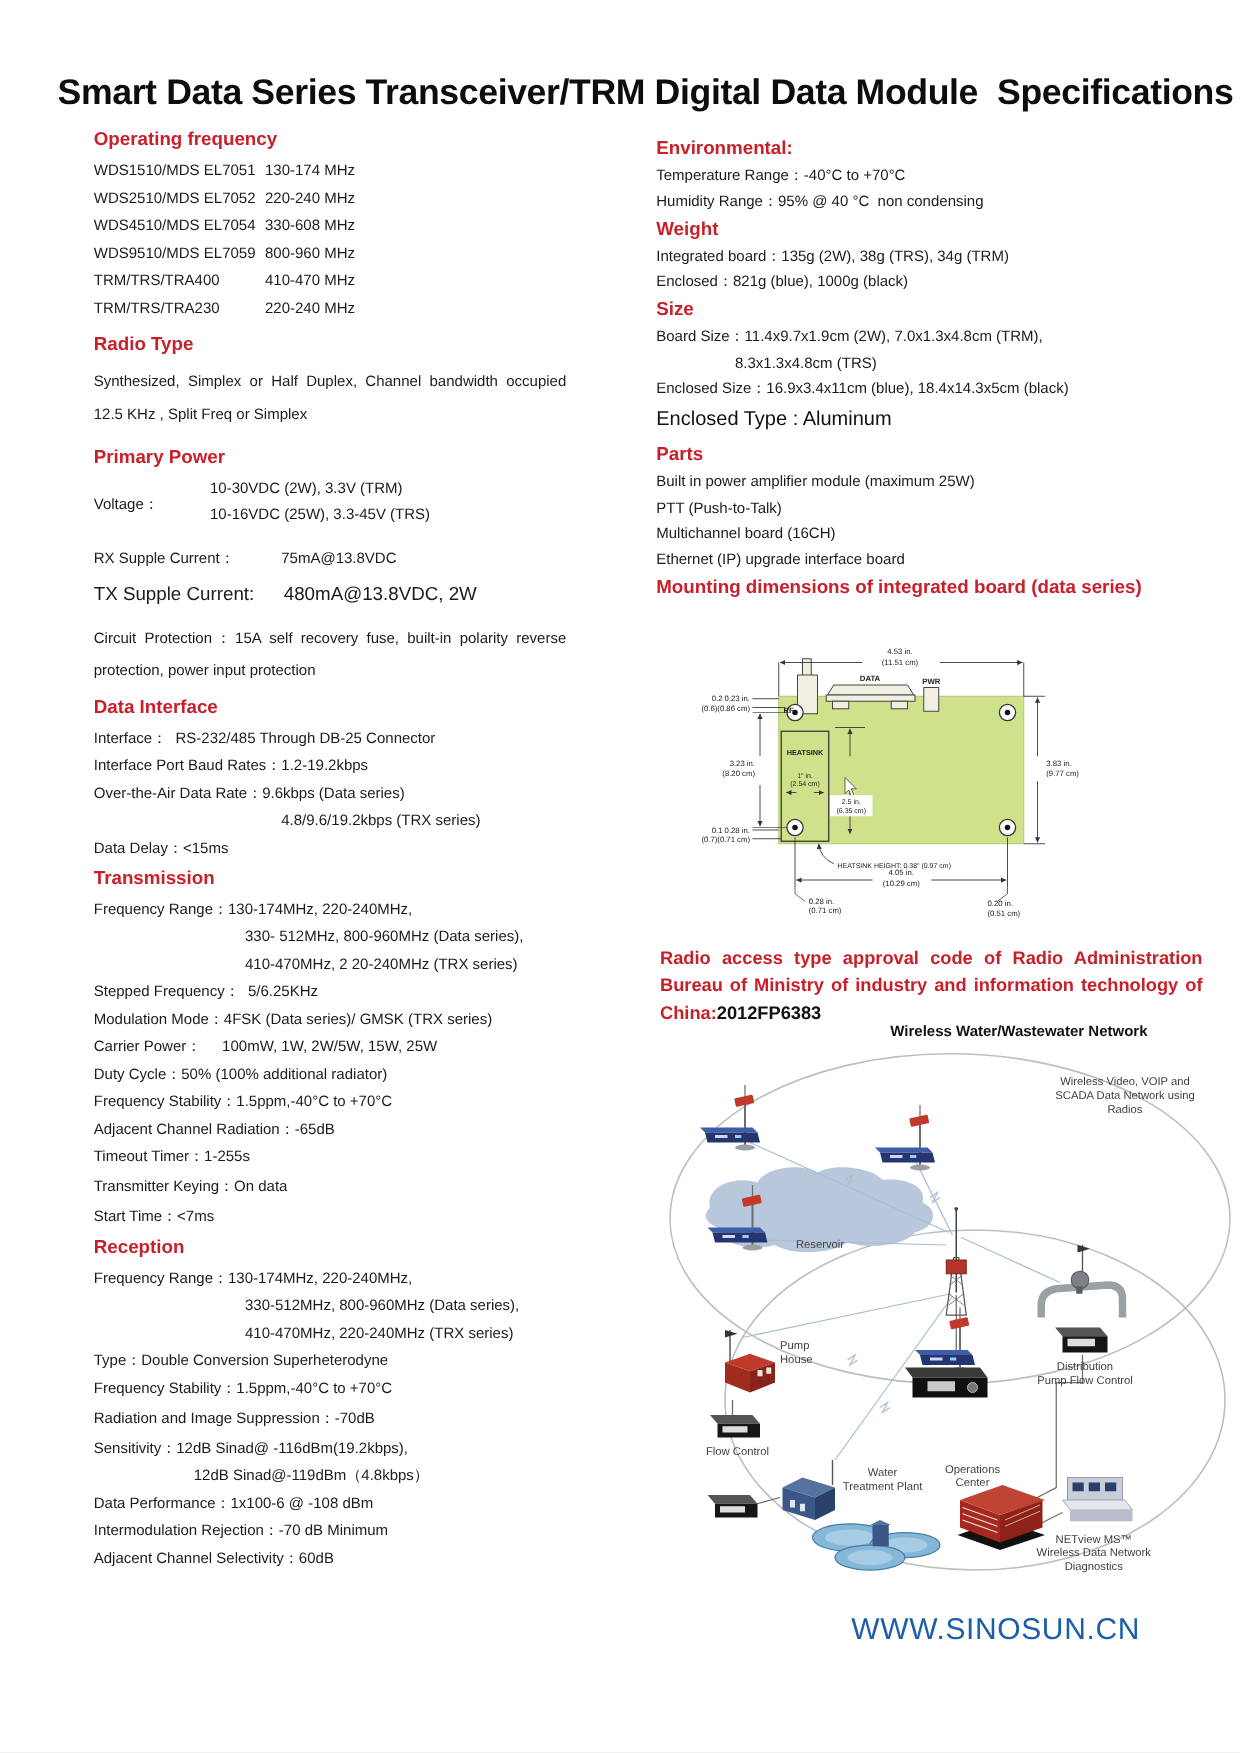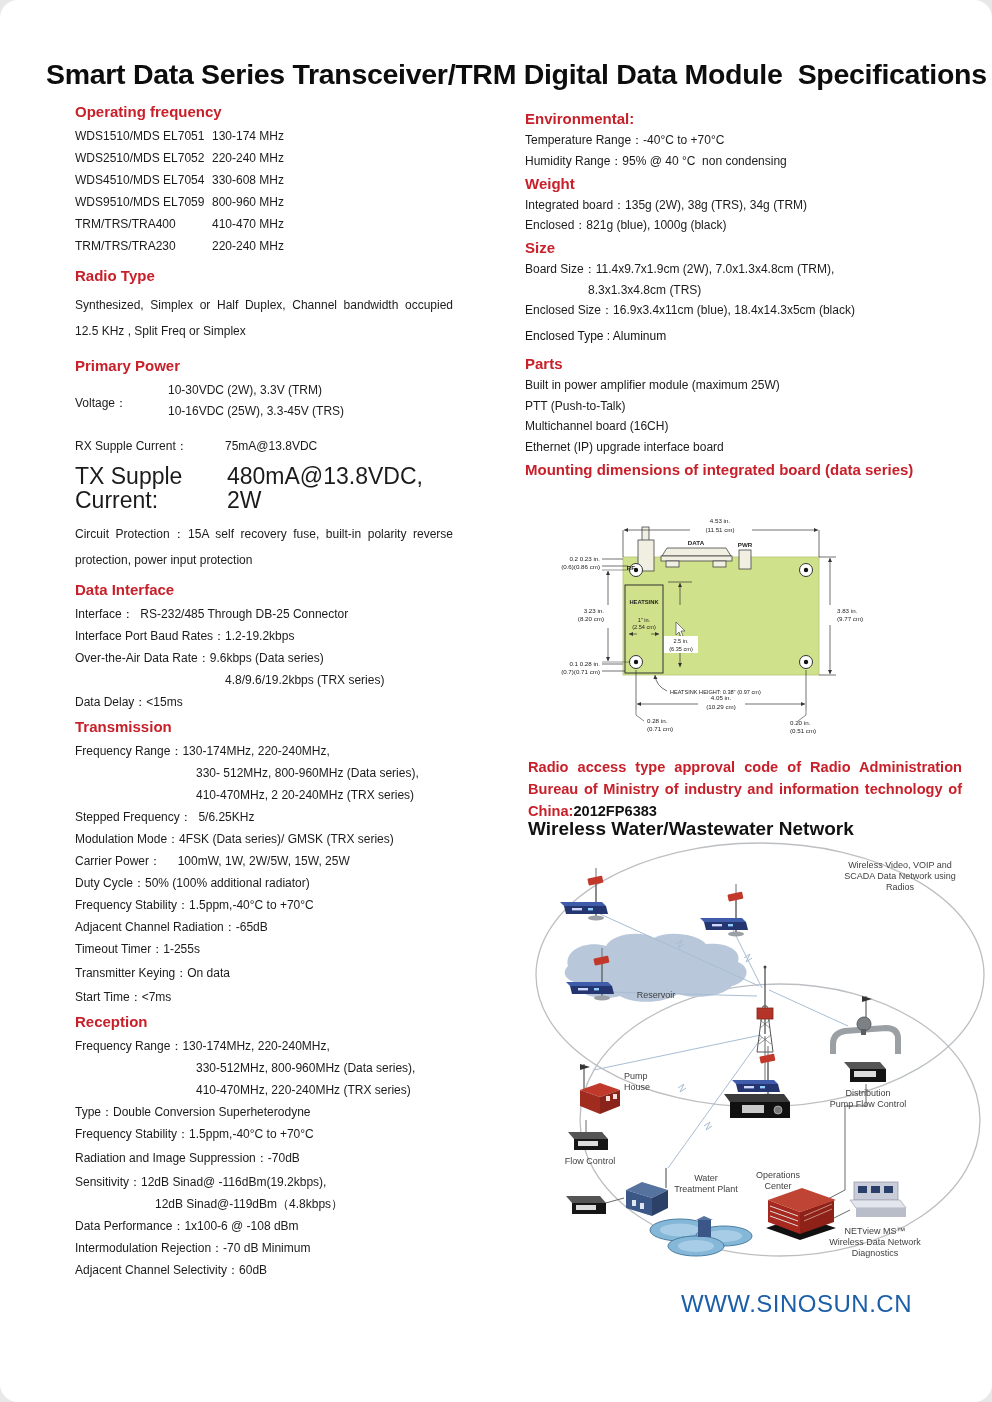--- a/index.html
+++ b/index.html
@@ -1,52 +1,52 @@
 <!DOCTYPE html>
 <html style="--red: #C8202A; --blue: #1C5FA8;"><head>
 <meta charset="utf-8">
 <style>
   html,body{margin:0;padding:0;background:#e8e8e8;}
   .page{position:relative;width:992px;height:1402px;background:#ffffff;overflow:hidden;
-        font-family:"Liberation Sans","DejaVu Sans",sans-serif;color:#1b1b1b;border-radius:18px;}
+        font-family:"Liberation Sans","DejaVu Sans",sans-serif;color:#1b1b1b;}
   .title{position:absolute;left:46px;top:58px;width:920px;font-size:28.5px;font-weight:bold;
          letter-spacing:-0.3px;color:#0d0d0d;white-space:nowrap;}
   .col{position:absolute;top:104px;}
   .col.left{left:75px;width:378px;}
   .col.right{left:525px;width:437px;}
   .col > :first-child{margin-top:0;}
   .h{color:var(--red);font-weight:bold;font-size:15px;line-height:16px;margin:9px 0 8px;}
   .right .h{margin:7px 0 5px;}
   .t,.pr,.pv{font-size:12px;line-height:16px;margin:0 0 6px;}
   .right .t{margin-bottom:4.5px;}
   .pr{display:flex;}
   .pr .lbl{flex:none;}
   .models .lbl{width:137px;}
   .w150 .lbl{width:150px;}
   .pv{display:flex;align-items:center;}
   .pv .lbl{flex:none;width:93px;}
   .pv .vals div{line-height:16px;margin-bottom:5px;}
   .just{text-align:justify;line-height:26px;margin-bottom:6px;}
   .mt-lg{margin-top:14px;}
   .mt-md{margin-top:8px;}
-  .big{font-size:23px;line-height:24px;margin:10px 0 9px;}
+  .big{font-size:15px;line-height:24px;margin:10px 0 9px;}
   .big .lbl{width:152px;}
-  .xl{font-size:12px;line-height:26px;margin:5px 0 3px;color:#111;}
+  .xl{font-size:16px;line-height:26px;margin:5px 0 3px;color:#111;}
   .ind63{padding-left:63px;}
   .ind80{padding-left:80px;}
   .ind120{padding-left:121px;}
   .ind150{padding-left:150px;}
   .mount{position:absolute;left:540px;top:510px;width:345px;height:228px;}
   .mountSvg{width:100%;height:100%;}
   .mountSvg text{font-family:"Liberation Sans",sans-serif;fill:#222;}
   .approval{position:absolute;left:528px;top:756px;width:434px;margin:0;
             font-size:14.6px;font-weight:bold;line-height:22px;text-align:justify;color:var(--red);}
   .approval .code{color:#111;}
-  .netTitle{position:absolute;left:528px;top:818px;width:390px;text-align:left;
-            font-size:19px;font-weight:bold;color:#111;}
+  .netTitle{position:absolute;left:528px;top:818px;width:390px;text-align:right;
+            font-size:12px;font-weight:bold;color:#111;}
   .network{position:absolute;left:528px;top:838px;width:462px;height:428px;}
   .netSvg{width:100%;height:100%;}
   .netSvg text{font-family:"Liberation Sans",sans-serif;font-size:9px;fill:#3f3f3f;}
   .url{position:absolute;left:681px;top:1290px;font-size:24px;font-weight:normal;
        letter-spacing:0.5px;color:var(--blue);cursor:pointer;}
 </style>
 </head>
 <body>
 
 <div class="page">

